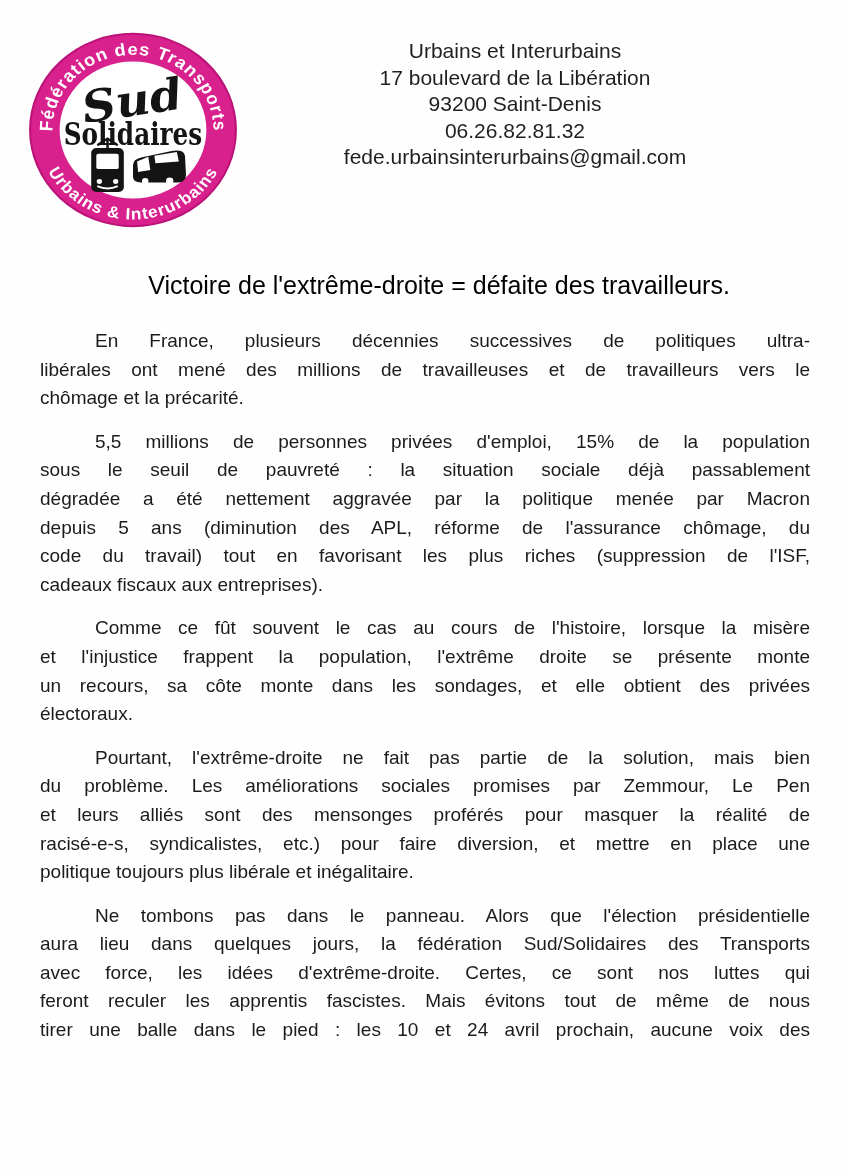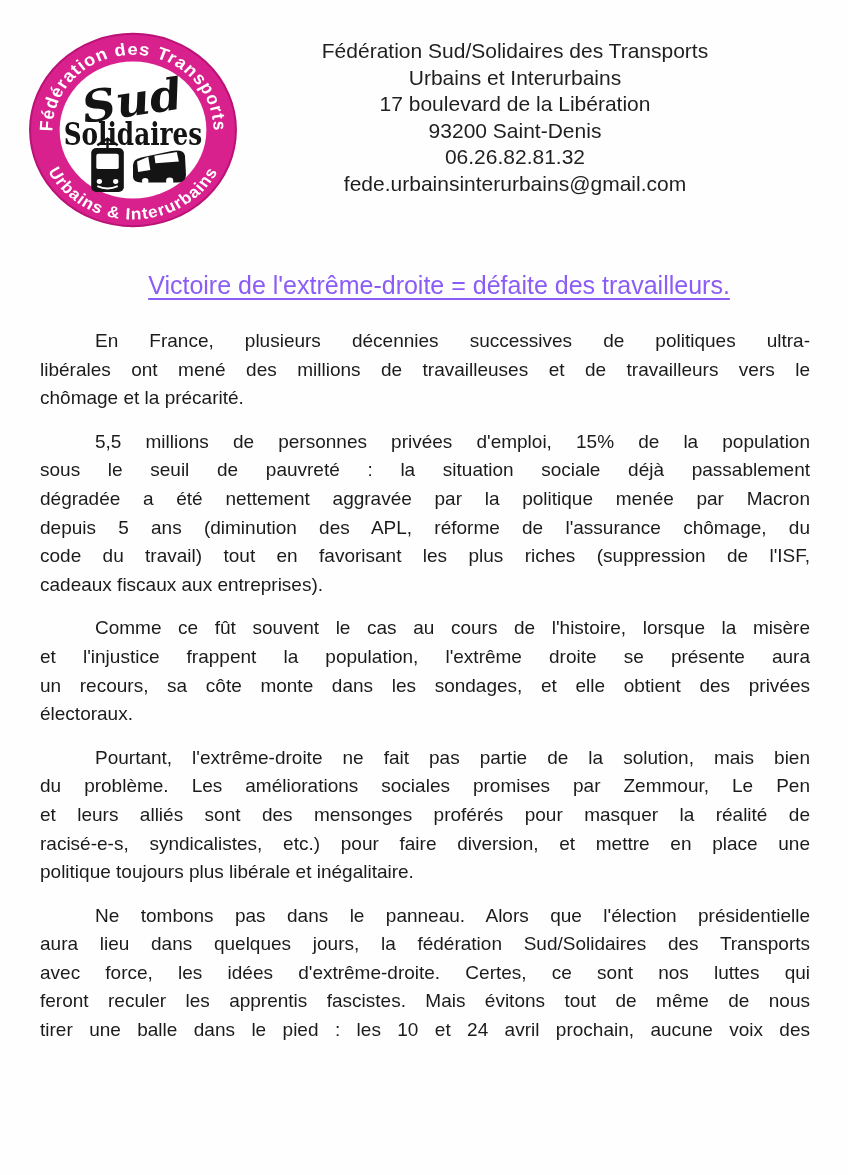--- a/index.html
+++ b/index.html
@@ -30,22 +30,21 @@
     color: #1f1f1f;
   }
   .title-row {
     margin-top: 36px;
     margin-left: 30px;
     text-align: center;
   }
   .doc-title {
     font-size: 25px;
     line-height: 30px;
-    color: #8b5cf6;
-    text-decoration: underline;
+    color: #000000;
     text-decoration-thickness: 2px;
     text-underline-offset: 4px;
   }
   .body-block {
     margin: 27px 38px 0 40px;
     font-size: 19px;
     line-height: 28.6px;
   }
   .para { margin: 0 0 15px 0; }
   .para .line {
@@ -97,21 +96,20 @@
           <path d="M2 32 L2 20 Q2 14 10 12 L40 5 Q52 3 53 10 L54 30 Q54 38 46 38 L10 38 Q2 38 2 32 Z" fill="#141414"></path>
           <path d="M6 16 L17 11 L19 25 L7 27 Z" fill="#ffffff"></path>
           <path d="M23 10 L45 6 L47 16 L24 18 Z" fill="#ffffff"></path>
           <circle cx="38" cy="36.5" r="3.6" fill="#ffffff"></circle>
           <circle cx="14" cy="36.5" r="3.2" fill="#ffffff"></circle>
         </g>
       </svg>
     </div>
 
     <div class="org">
-        <div>Fédération Sud/Solidaires des Transports</div>
         <div>Urbains et Interurbains</div>
         <div>17 boulevard de la Libération</div>
         <div>93200 Saint-Denis</div>
         <div>06.26.82.81.32</div>
         <div>fede.urbainsinterurbains@gmail.com</div>
       </div>
   </div>
 
   <div class="title-row">
     <span class="doc-title">Victoire de l'extrême-droite = défaite des travailleurs.</span>
@@ -126,21 +124,21 @@
       <div class="para">
         <div class="line first">5,5 millions de personnes privées d'emploi, 15% de la population</div>
         <div class="line">sous le seuil de pauvreté : la situation sociale déjà passablement</div>
         <div class="line">dégradée a été nettement aggravée par la politique menée par Macron</div>
         <div class="line">depuis 5 ans (diminution des APL, réforme de l'assurance chômage, du</div>
         <div class="line">code du travail) tout en favorisant les plus riches (suppression de l'ISF,</div>
         <div class="line last">cadeaux fiscaux aux entreprises).</div>
       </div>
       <div class="para">
         <div class="line first">Comme ce fût souvent le cas au cours de l'histoire, lorsque la misère</div>
-        <div class="line">et l'injustice frappent la population, l'extrême droite se présente aura</div>
+        <div class="line">et l'injustice frappent la population, l'extrême droite se présente monte</div>
         <div class="line">un recours, sa côte monte dans les sondages, et elle obtient des privées</div>
         <div class="line last">électoraux.</div>
       </div>
       <div class="para">
         <div class="line first">Pourtant, l'extrême-droite ne fait pas partie de la solution, mais bien</div>
         <div class="line">du problème. Les améliorations sociales promises par Zemmour, Le Pen</div>
         <div class="line">et leurs alliés sont des mensonges proférés pour masquer la réalité de</div>
         <div class="line">racisé-e-s, syndicalistes, etc.) pour faire diversion, et mettre en place une</div>
         <div class="line last">politique toujours plus libérale et inégalitaire.</div>
       </div>

